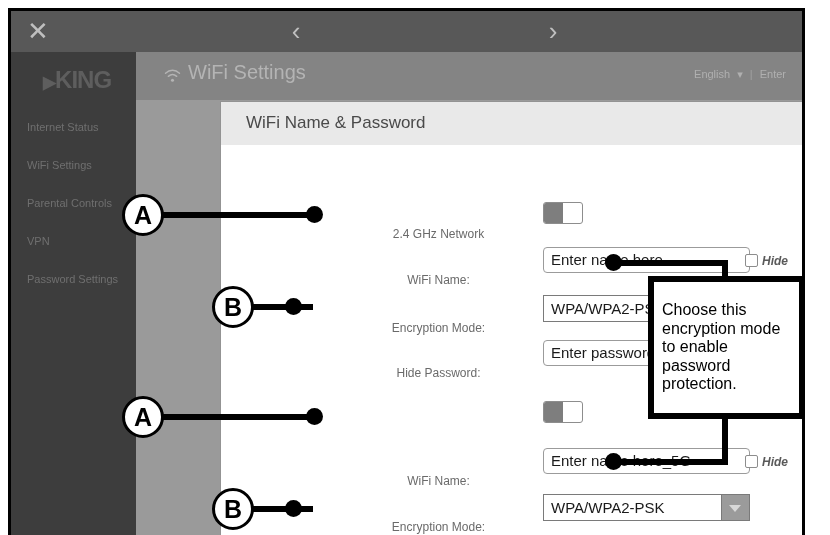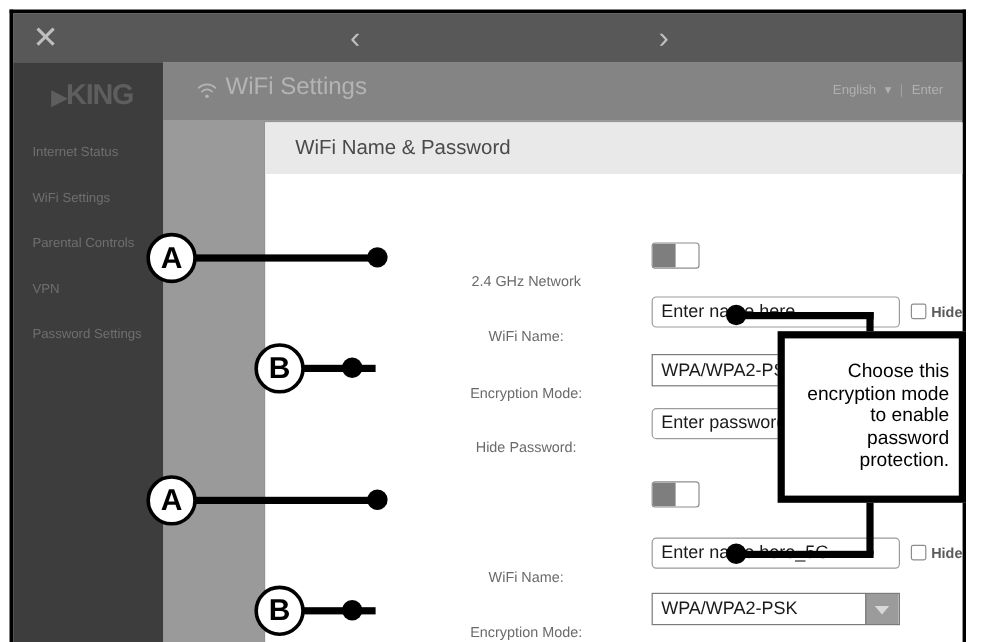--- a/index.html
+++ b/index.html
@@ -258,23 +258,24 @@
     position: absolute;
     left: 0; top: 0;
     width: 19px;
     height: 20px;
     background: #7e7e7e;
   }
 
   
   .hide-wrap {
     position: absolute;
-    left: 538px;
+    left: 524px;
     top: 6px;
     white-space: nowrap;
+    font-style: italic;
   }
   .cbox {
     display: inline-block;
     width: 11px;
     height: 11px;
     border: 1px solid #8d8d8d;
     border-radius: 2px;
     background: #fff;
     vertical-align: middle;
   }
@@ -338,21 +339,21 @@
     border: 6px solid #000;
     box-sizing: border-box;
     display: flex;
     align-items: center;
     justify-content: center;
     padding: 2px 8px;
   }
   #callout-text {
     font-size: 16px;
     color: #000;
-    text-align: right;
+    text-align: left;
     line-height: 1.16;
     user-select: none;
   }
 </style>
 </head>
 <body>
 
 <div id="screen">
 
   <div id="app-window">

